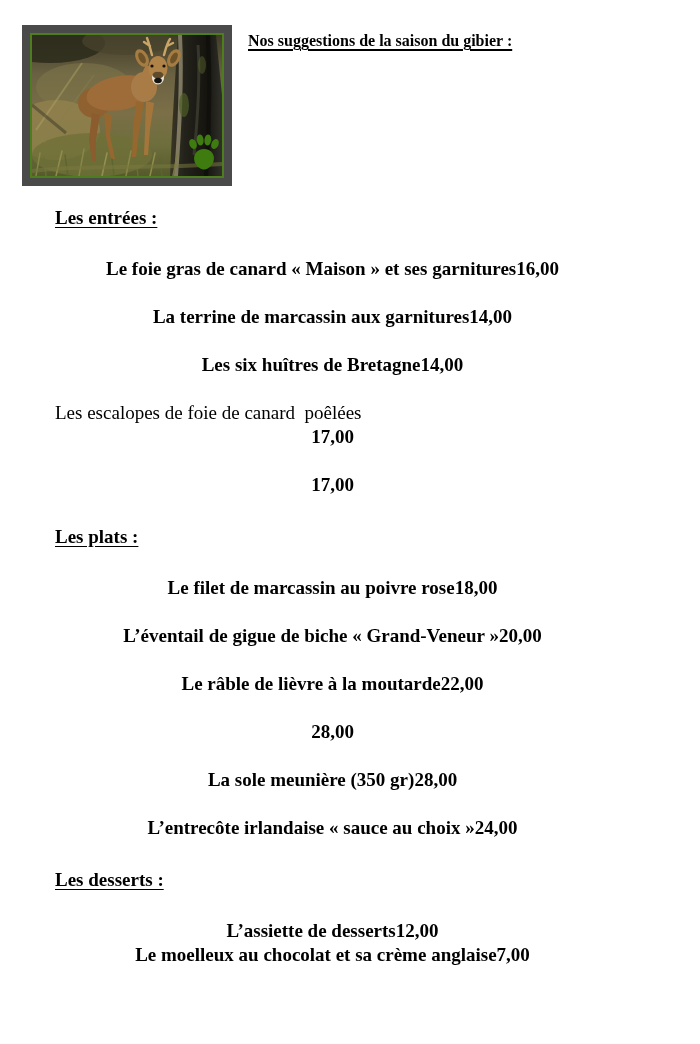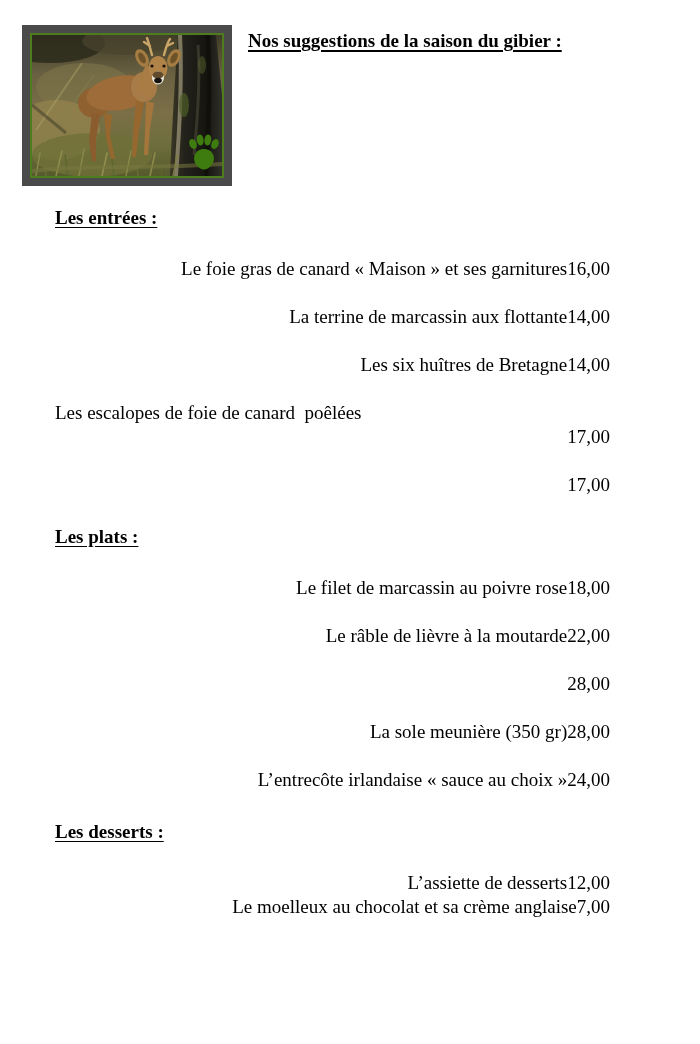--- a/index.html
+++ b/index.html
@@ -30,21 +30,21 @@
     box-sizing: border-box;
     width: 100%;
     height: 100%;
     border: 2px solid #4e7d1e;
     background: #5a5238;
     overflow: hidden;
   }
   .photo svg { display: block; width: 100%; height: 100%; }
   .title {
     margin: 3px 0 0 16px;
-    font-size: 19px;
+    font-size: 16px;
     font-weight: bold;
     line-height: 26px;
     text-decoration: underline;
     text-decoration-thickness: 2px;
     text-underline-offset: 3px;
     white-space: pre;
   }
 
   
   .menu {
@@ -59,22 +59,23 @@
     font-weight: bold;
     line-height: 24px;
     text-decoration: underline;
     text-underline-offset: 3px;
     white-space: pre;
   }
   .menu-item { margin-bottom: 24px; line-height: 24px; }
   .section.compact .menu-item { margin-bottom: 0; }
   .item-row, .line2 {
     display: flex;
-    justify-content: flex-end;
+    justify-content: center;
     align-items: baseline;
+    font-weight: bold;
   }
   .item-name, .line1 { white-space: pre; }
   .line1 { line-height: 24px; }
   .line2 .item-name { padding-left: 45px; }
   .item-price { white-space: pre; text-align: right; }
 </style>
 </head>
 <body>
 
 <div class="page">
@@ -180,21 +181,21 @@
     <div class="items">
   <div class="menu-item">
     <div class="item-row">
       <span class="item-name">Le foie gras de canard « Maison » et ses garnitures</span>
       <span class="item-price">16,00</span>
     </div>
   </div>
 
   <div class="menu-item">
     <div class="item-row">
-      <span class="item-name">La terrine de marcassin aux flottante</span>
+      <span class="item-name">La terrine de marcassin aux garnitures</span>
       <span class="item-price">14,00</span>
     </div>
   </div>
 
   <div class="menu-item">
     <div class="item-row">
       <span class="item-name">Les six huîtres de Bretagne</span>
       <span class="item-price">14,00</span>
     </div>
   </div>
@@ -217,20 +218,26 @@
   <section class="section">
     <h2 class="section-heading">Les plats :</h2>
     <div class="items">
   <div class="menu-item">
     <div class="item-row">
       <span class="item-name">Le filet de marcassin au poivre rose</span>
       <span class="item-price">18,00</span>
     </div>
   </div>
 
+  <div class="menu-item">
+    <div class="item-row">
+      <span class="item-name">L’éventail de gigue de biche « Grand-Veneur »</span>
+      <span class="item-price">20,00</span>
+    </div>
+  </div>
 
   <div class="menu-item">
     <div class="item-row">
       <span class="item-name">Le râble de lièvre à la moutarde</span>
       <span class="item-price">22,00</span>
     </div>
   </div>
 
   <div class="menu-item">
     <div class="item-row">

